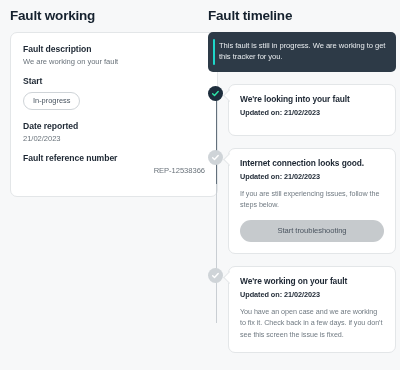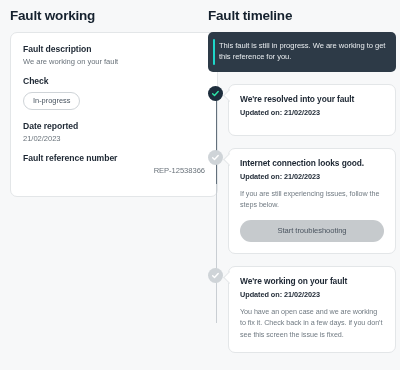--- a/index.html
+++ b/index.html
@@ -205,51 +205,51 @@
 
 <div class="page">
 
   <div class="col-left">
     <div class="section-title">Fault working</div>
 
     <div class="tracker-card">
       <div class="field-label">Fault description</div>
       <div class="field-value">We are working on your fault</div>
 
-      <div class="field-label">Check</div>
+      <div class="field-label">Start</div>
       <div class="status-pill">In-progress</div>
 
       <div class="field-label">Date reported</div>
       <div class="field-value">21/02/2023</div>
 
       <div class="field-label">Fault reference number</div>
       <div class="field-value last">REP-12538366</div>
     </div>
   </div>
 
   <div class="col-right">
     <div class="section-title">Fault timeline</div>
 
     <div class="banner">
       <div class="accent"></div>
-      <div class="banner-text">This fault is still in progress. We are working to get this reference for you.</div>
+      <div class="banner-text">This fault is still in progress. We are working to get this tracker for you.</div>
     </div>
 
     <div class="timeline">
       <div class="track"></div>
       <div class="track-dark"></div>
 
       <div class="tl-item">
         <div class="marker active">
           <svg width="9" height="9" viewBox="0 0 12 12" aria-hidden="true">
             <path d="M2.2 6.2 L4.7 8.7 L9.6 3.3" fill="none" stroke="#2ee6a8" stroke-width="1.9" stroke-linecap="round" stroke-linejoin="round"></path>
           </svg>
         </div>
         <div class="tl-card">
-          <div class="tl-title">We're resolved into your fault</div>
+          <div class="tl-title">We're looking into your fault</div>
           <div class="tl-updated">Updated on: 21/02/2023</div>
         </div>
       </div>
 
       <div class="tl-item">
         <div class="marker">
           <svg width="9" height="9" viewBox="0 0 12 12" aria-hidden="true">
             <path d="M2.2 6.2 L4.7 8.7 L9.6 3.3" fill="none" stroke="#ffffff" stroke-width="1.9" stroke-linecap="round" stroke-linejoin="round"></path>
           </svg>
         </div>

